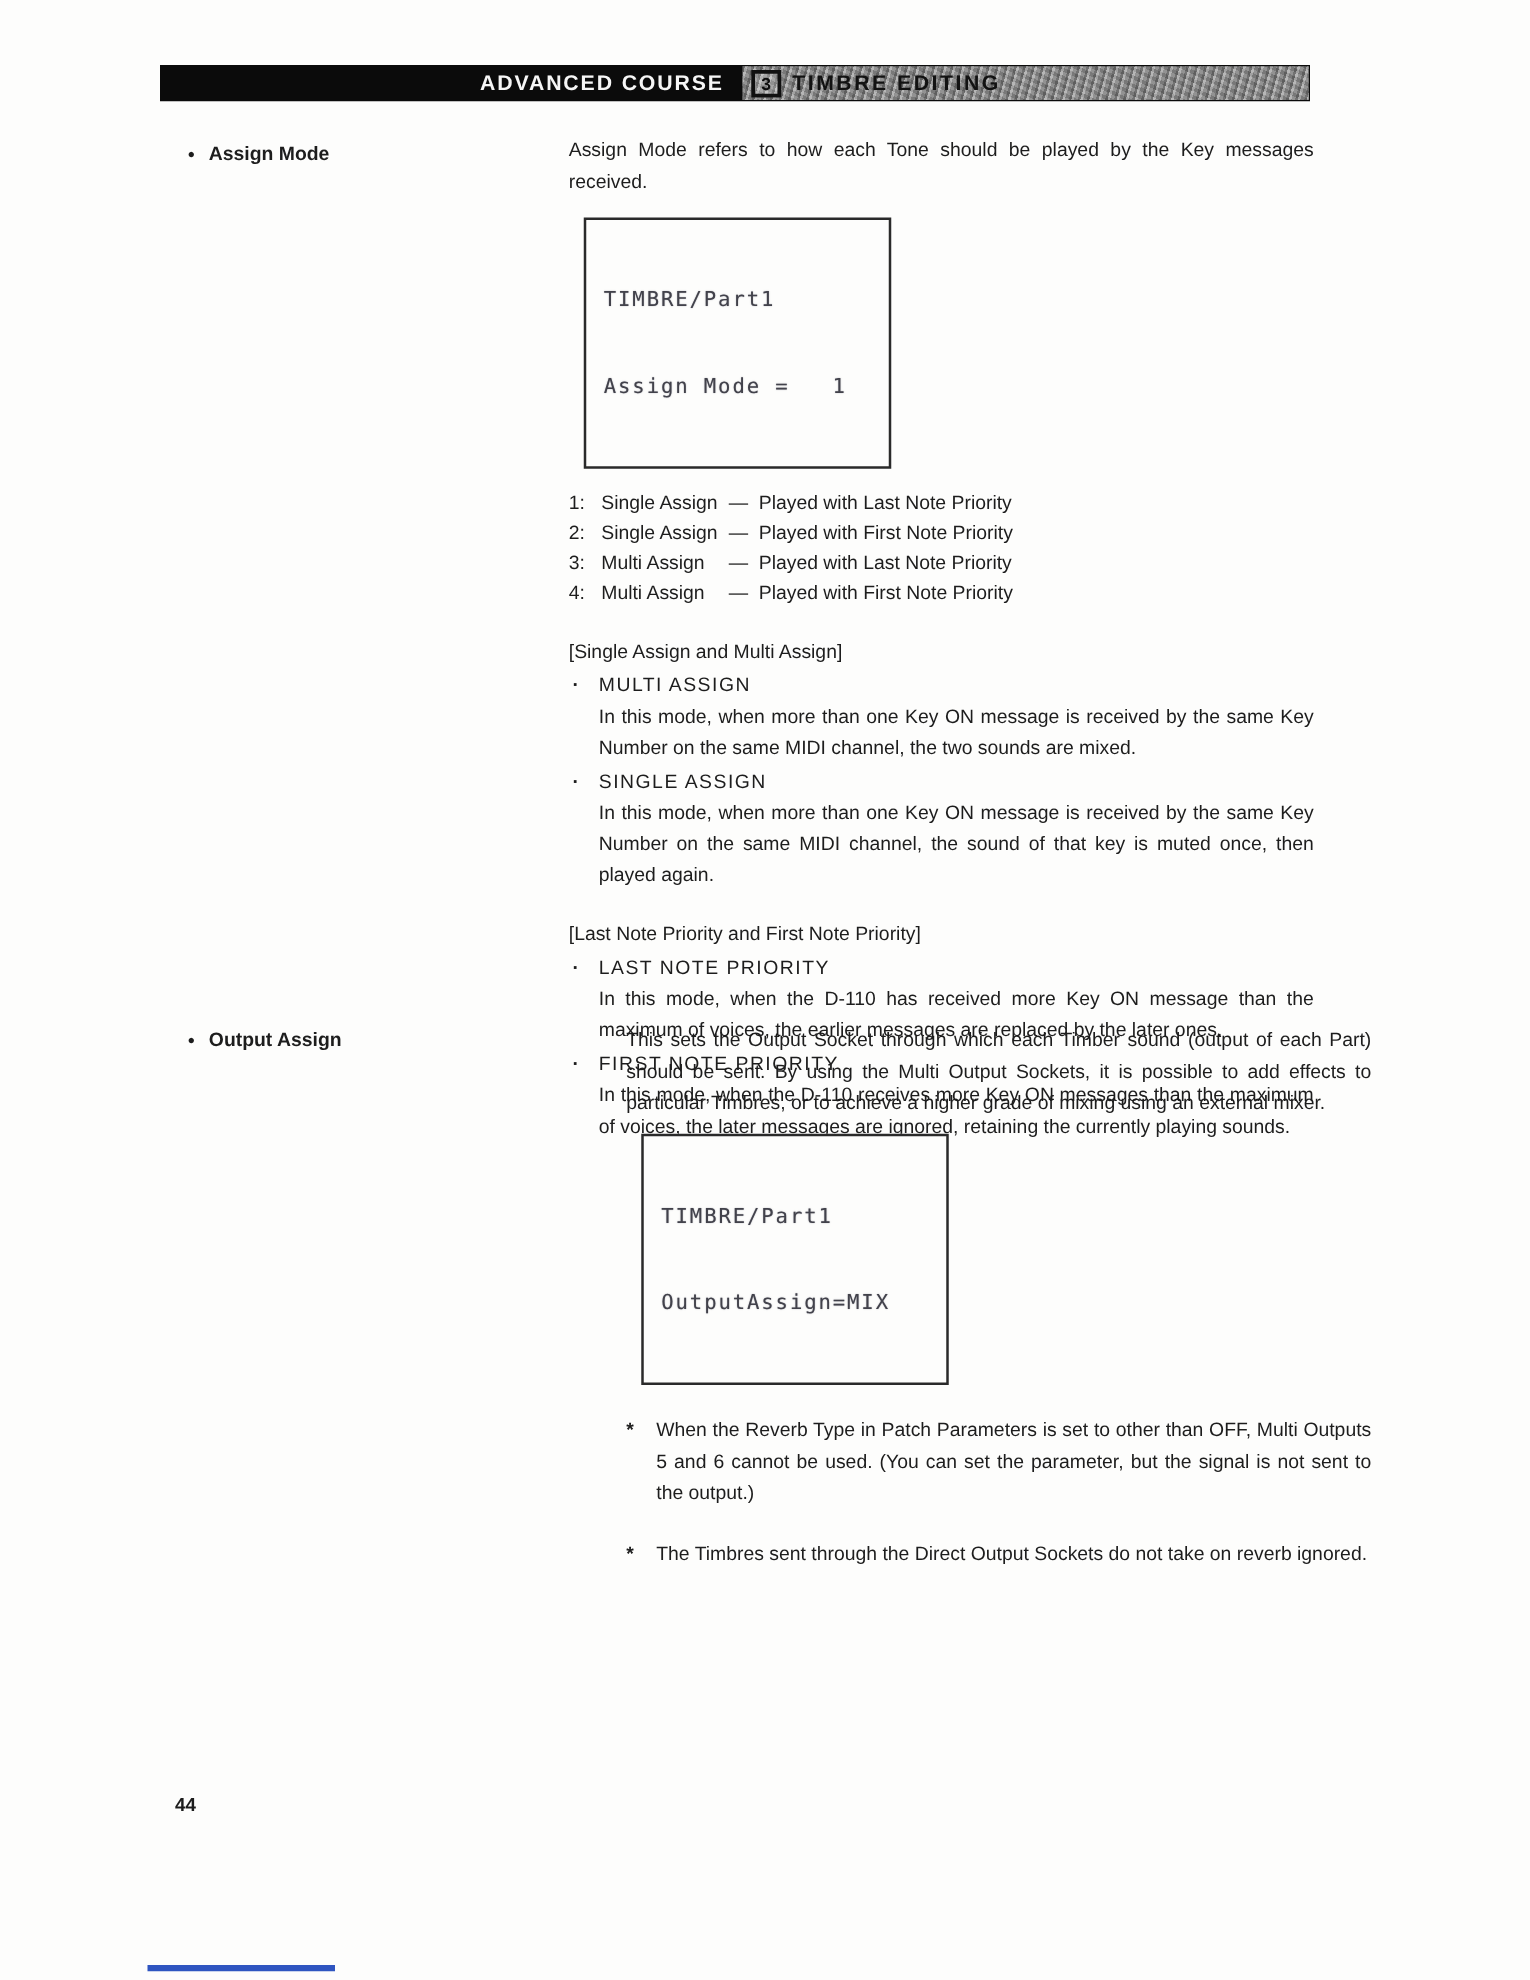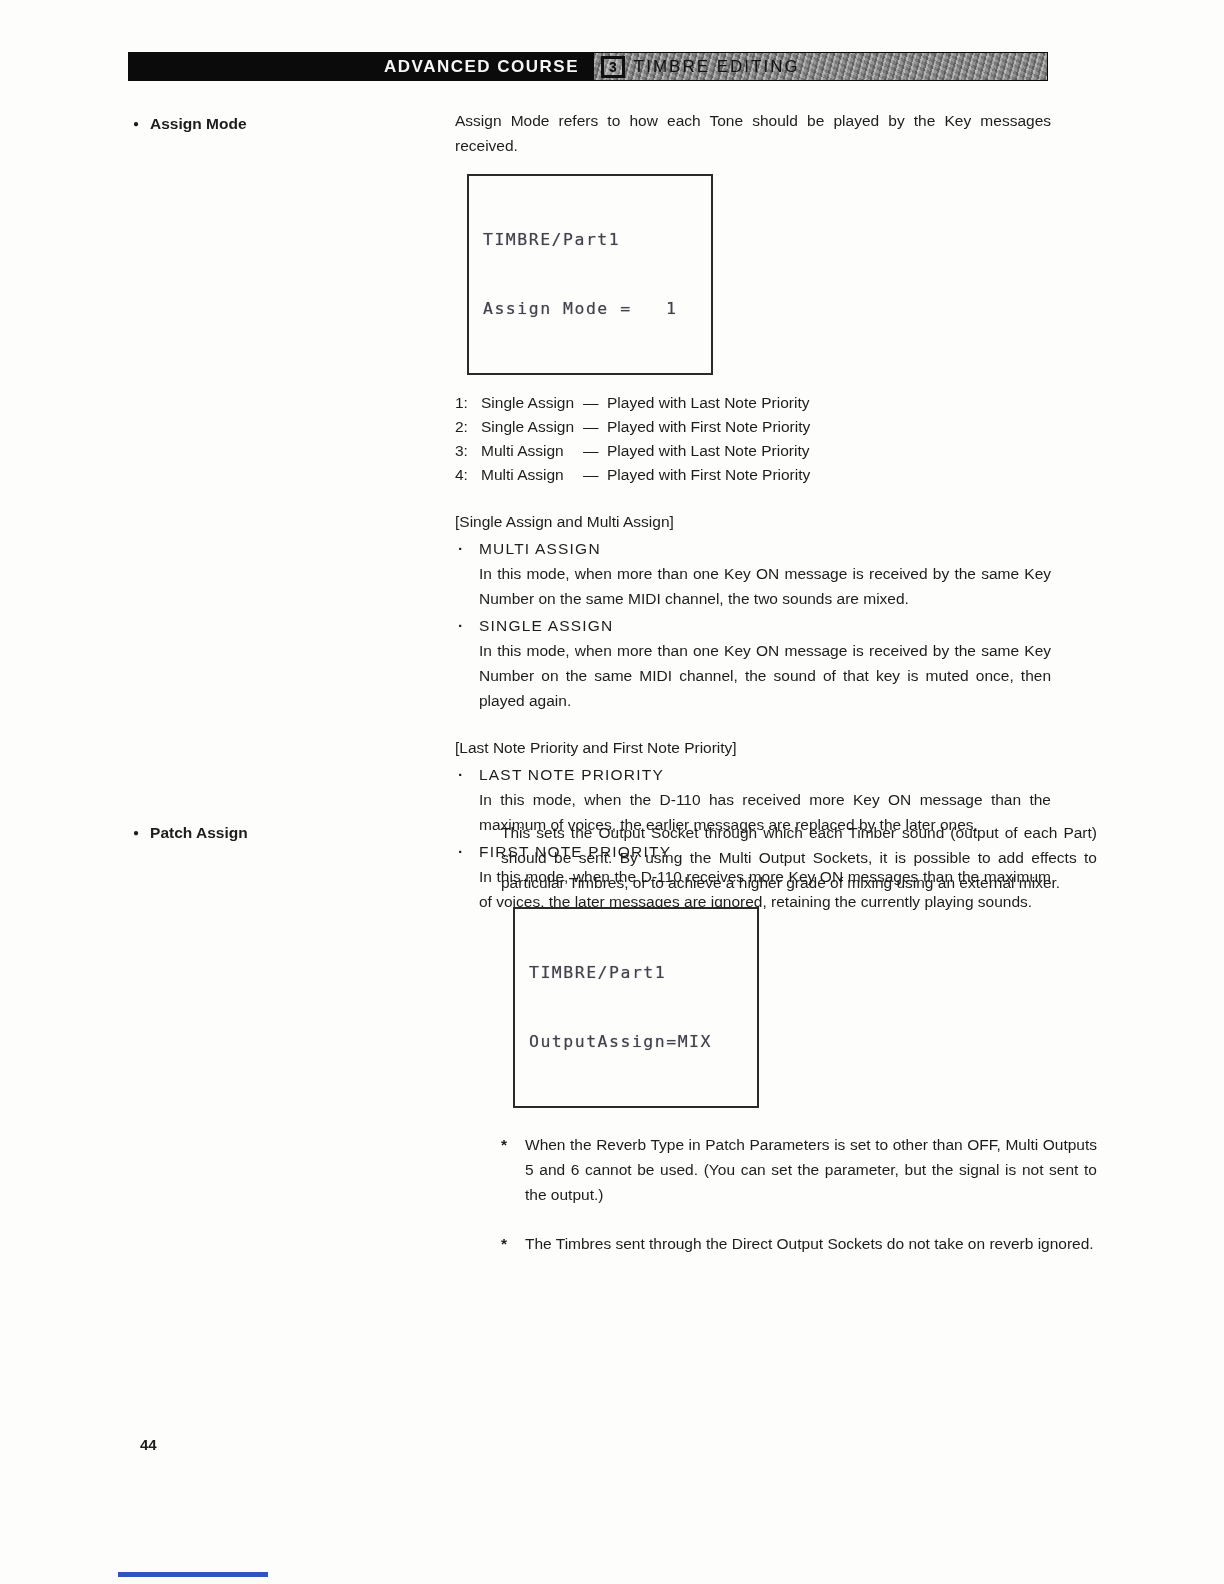--- a/index.html
+++ b/index.html
@@ -26,26 +26,26 @@
     background:
       repeating-linear-gradient(105deg, rgba(0,0,0,0.30) 0 2px, rgba(255,255,255,0.22) 2px 4px, rgba(0,0,0,0.10) 4px 7px),
       repeating-linear-gradient(25deg, rgba(255,255,255,0.10) 0 3px, rgba(0,0,0,0.12) 3px 6px),
       #999999;
   }
   .sec-num {
     border:3px solid #101010; color:#0d0d0d; font-weight:bold;
     font-size:14px; line-height:16px; padding:0 5px; background:rgba(255,255,255,0.18);
   }
   .sec-title {
-    color:#121212; font-weight:normal; font-size:17px; letter-spacing:2px; white-space:nowrap;
+    color:#121212; font-weight:bold; font-size:17px; letter-spacing:2px; white-space:nowrap;
   }
 
   
   .margin-label {
-    position:absolute; left:133px; font-size:15.5px; font-weight:bold;
+    position:absolute; left:150px; font-size:15.5px; font-weight:bold;
     white-space:nowrap; line-height:22px;
   }
   .bullet { font-size:10px; vertical-align:2px; margin-right:11px; }
 
   
   .main { position:absolute; left:455px; width:596px; font-size:15.5px; line-height:25px; }
   .main-top { top:108px; }
   .main-bottom { top:820px;margin-left:46px; }
   .para { text-align:justify; }
 
@@ -92,21 +92,21 @@
     <div class="header-right">
       <span class="sec-num">3</span>
       <span class="sec-title">TIMBRE EDITING</span>
     </div>
   </div>
 
   <div class="margin-label" style="top:113px;">
     <span class="bullet">●</span><span>Assign Mode</span>
   </div>
   <div class="margin-label" style="top:822px;">
-    <span class="bullet">●</span><span>Patch Assign</span>
+    <span class="bullet">●</span><span>Output Assign</span>
   </div>
 
   <div class="main main-top">
 
     <p class="para">Assign Mode refers to how each Tone should be played by the Key messages received.</p>
 
     <div class="lcd">
       <div>TIMBRE/Part1</div>
       <div>Assign Mode =   1</div>
     </div>

